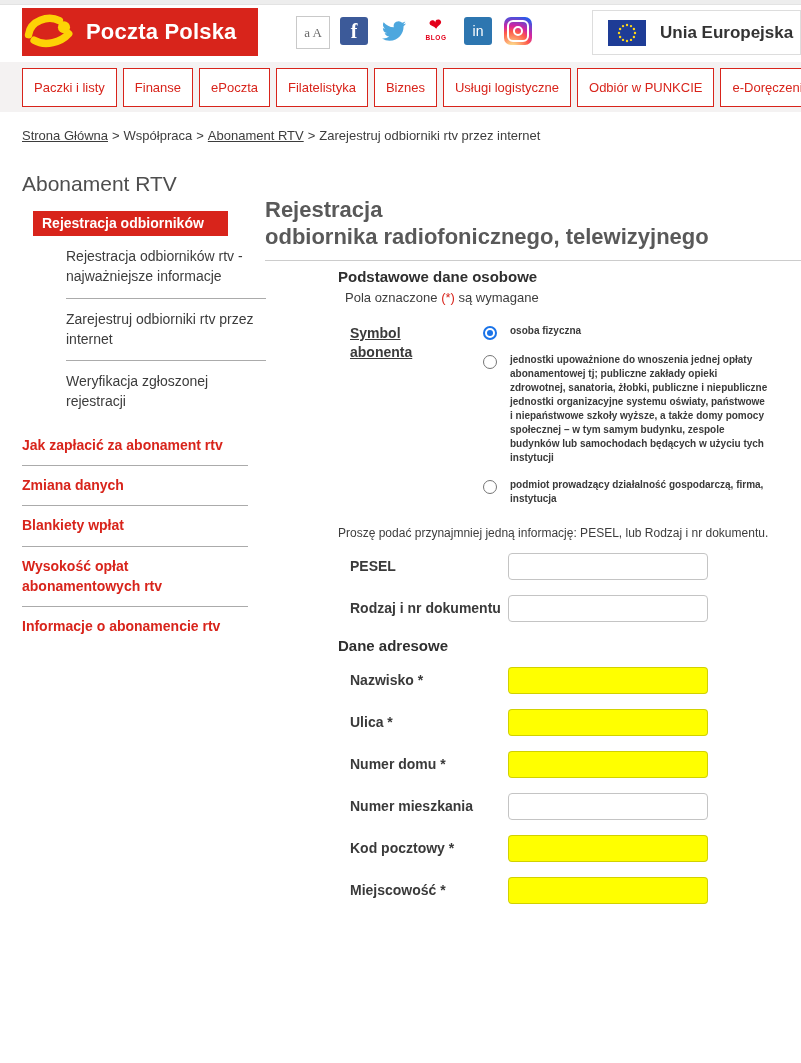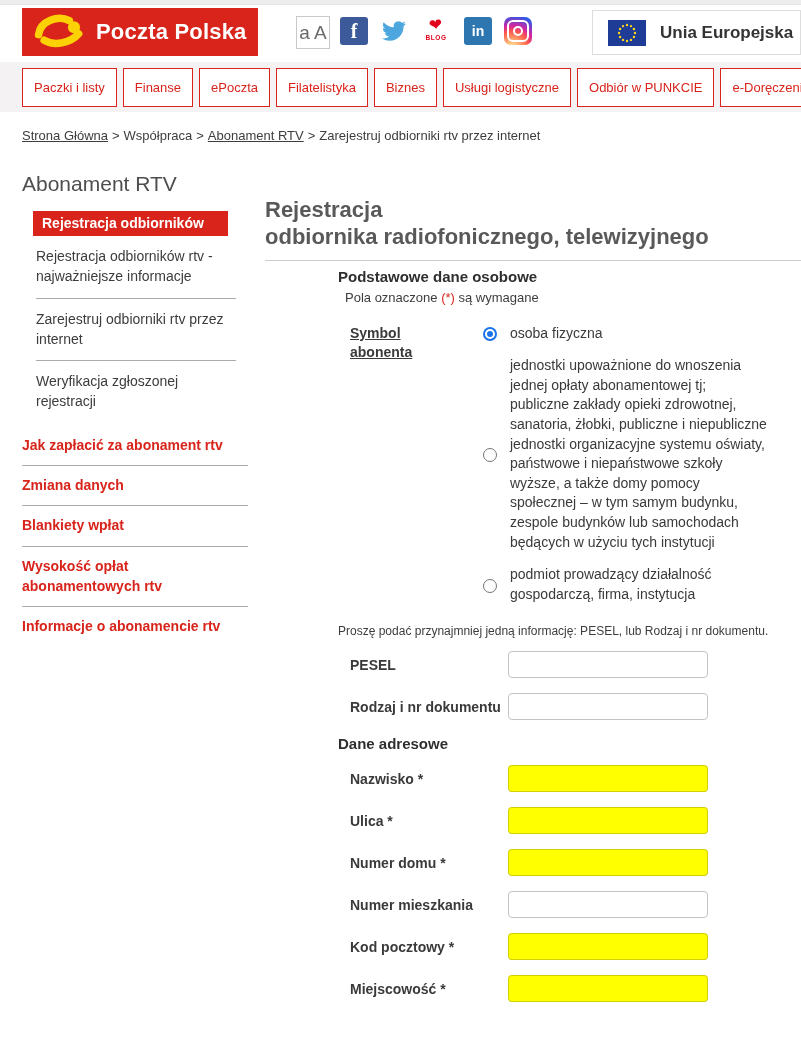--- a/index.html
+++ b/index.html
@@ -6,32 +6,32 @@
   html,body { background:#fff; }
   body {
     width:801px; height:1063px; position:relative; overflow:hidden;
     font-family:"Liberation Sans", sans-serif; color:#3d3d3d;
   }
   .topstrip { height:5px; background:#ededed; border-bottom:1px solid #e3e3e3; }
 
   
   header { position:absolute; top:5px; left:0; width:801px; height:57px; background:#fff; }
   .logo { position:absolute; left:22px; top:3px; width:236px; height:48px; background:#d8241b;
-          display:flex; align-items:center; padding-left:10px; gap:8px; cursor:pointer;text-align:right; }
+          display:flex; align-items:center; padding-left:0; gap:8px; cursor:pointer;text-align:right; }
   .logo-text { color:#fff; font-size:22px; font-weight:600; letter-spacing:.2px; }
   .font-btn { position:absolute; left:296px; top:11px; width:34px; height:33px; background:#fff;
-              border:1px solid #c9c9c9; font-size:19px; color:#6a6a6a; font-family:Liberation Sans, sans-serif; cursor:pointer; }
+              border:1px solid #c9c9c9; font-size:13px; color:#6a6a6a; font-family:Liberation Serif, serif; cursor:pointer; }
   .social { position:absolute; left:340px; top:12px; display:flex; align-items:flex-start; gap:12px; }
   .soc { width:28px; height:28px; border-radius:3px; display:flex; align-items:center; justify-content:center; cursor:pointer; }
   .fb { background:#3c5a99; color:#fff; font-weight:bold; font-size:20px; font-family:"Liberation Serif",serif; }
   .tw { background:transparent; }
   .blogic { width:32px; display:flex; flex-direction:column; align-items:center; cursor:pointer; }
   .blog-heart { color:#e3001b; font-size:16px; line-height:16px; transform:rotate(-8deg); }
   .blog-word { color:#e3001b; font-size:6.5px; font-weight:bold; letter-spacing:.6px; margin-top:1px; }
-  .li { background:#2d76b0; color:#fff; font-weight:bold; font-size:14px; }
+  .li { background:#2d76b0; color:#fff; font-weight:normal; font-size:14px; }
   .ig { background:radial-gradient(circle at 30% 110%, #fdf497 0%, #fd5949 45%, #d6249f 60%, #285AEB 90%);
         border-radius:7px; position:relative; }
   .ig-frame { position:absolute; inset:3px; border:2px solid #fff; border-radius:6px; }
   .ig-lens { position:absolute; left:9px; top:9px; width:10px; height:10px; border:2px solid #fff; border-radius:50%; }
   .eu-box { position:absolute; left:592px; top:5px; width:209px; height:45px; border:1px solid #ddd;
             display:flex; align-items:center; gap:14px; padding-left:15px; background:#fff; cursor:pointer; }
   .eu-flag { width:38px; height:26px; background:#1e3c96; flex:none; }
   .eu-label { font-size:17px; font-weight:bold; color:#333; }
 
   
@@ -44,41 +44,41 @@
   .page { position:absolute; top:112px; left:0; width:801px; }
   .breadcrumb { margin:16px 0 0 22px; font-size:13px; color:#3d3d3d; }
   .breadcrumb .bc-link { text-decoration:underline; cursor:pointer; }
   .bc-sep { margin:0 4px; }
 
   .cols { display:flex; margin-top:29px; }
   aside { width:265px; flex:none; padding-left:22px; }
   .side-title { font-size:21px; font-weight:normal; color:#4e4e4e; margin-bottom:15px; }
   .active-item { margin-left:11px; width:195px; background:#d8241b; color:#fff; font-weight:bold;
                  font-size:14px; padding:4px 9px 5px; cursor:pointer; }
-  .subs { list-style:none; margin-left:14px; width:200px; }
+  .subs { list-style:none; margin-left:44px; width:200px; }
   .subs li { padding:10px 0 11px; font-size:14px; color:#3c3c3c; line-height:1.45; cursor:pointer; }
   .subs li + li { border-top:1px solid #ababab; }
   .reds { list-style:none; margin-top:3px; width:226px; }
   .reds li { padding:9px 0 10px; font-size:14px; font-weight:bold; color:#d8241b; line-height:1.45; cursor:pointer; }
   .reds li + li { border-top:1px solid #ababab; }
 
   main { flex:1; }
   .page-title { font-size:22px; font-weight:bold; color:#595959; line-height:1.22; margin-top:25px; }
   .title-rule { border:none; border-top:1px solid #ccc; margin-top:9px; }
 
   .form { margin-left:73px; }
   .sec-head { font-size:15px; color:#2f2f2f; margin:7px 0 5px; }
   .req-note { font-size:13px; color:#3d3d3d; margin-bottom:19px;margin-left:7px; }
   .req-mark { color:#d8241b; }
 
   .radio-row { display:flex; }
   .radio-label { width:145px; flex:none; padding-left:12px; font-size:14px; font-weight:bold; color:#3a3a3a; line-height:1.4; }
   .radio-label span { display:inline-block; max-width:95px;text-decoration:underline; }
   .radios { width:285px; }
-  .radio-item { display:flex; gap:13px; margin-bottom:13px; font-size:14px; font-weight:normal; color:#3a3a3a; line-height:1.4; cursor:pointer;align-items:center; }
+  .radio-item { display:flex; gap:13px; margin-bottom:13px; font-size:10px; font-weight:bold; color:#3a3a3a; line-height:1.4; cursor:pointer; }
   .rc { width:14px; height:14px; border:1.6px solid #757575; border-radius:50%; flex:none; margin-top:2px; background:#fff; }
   .rc.checked { border:2px solid #1a73e8; position:relative; }
   .rc.checked::after { content:""; position:absolute; inset:2px; background:#1a73e8; border-radius:50%; }
 
   .id-note { font-size:12px; color:#3d3d3d; margin:7px 0 13px; }
 
   .field-row { display:flex; align-items:center; margin-bottom:15px; }
   .field-label { width:170px; flex:none; padding-left:12px; font-size:14px; font-weight:bold; color:#3a3a3a; }
   .txt { width:200px; height:27px; border:1px solid #c4c4c4; border-radius:4px; background:#fff;
          font-family:"Liberation Sans",sans-serif; font-size:13px; padding:0 8px; color:#333; }

